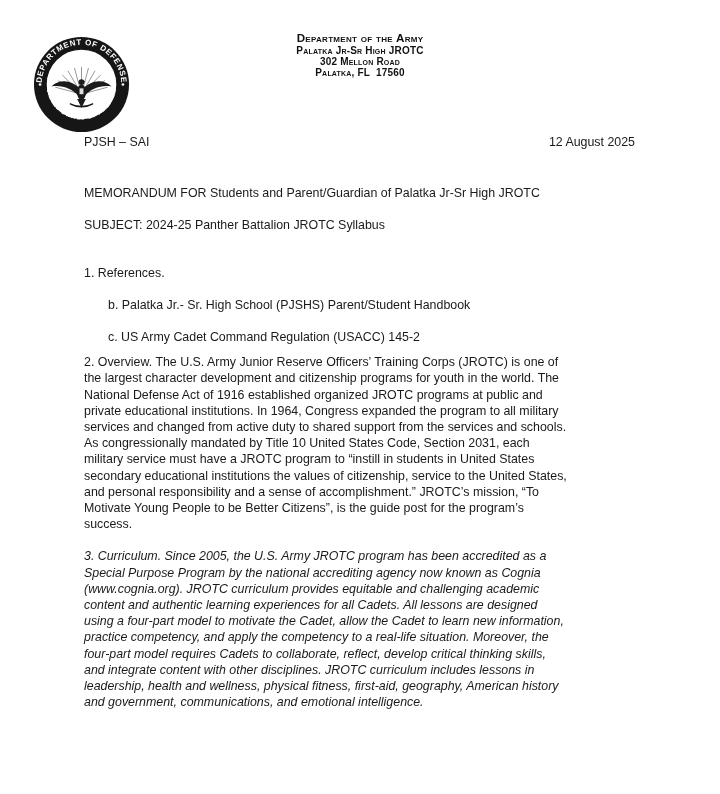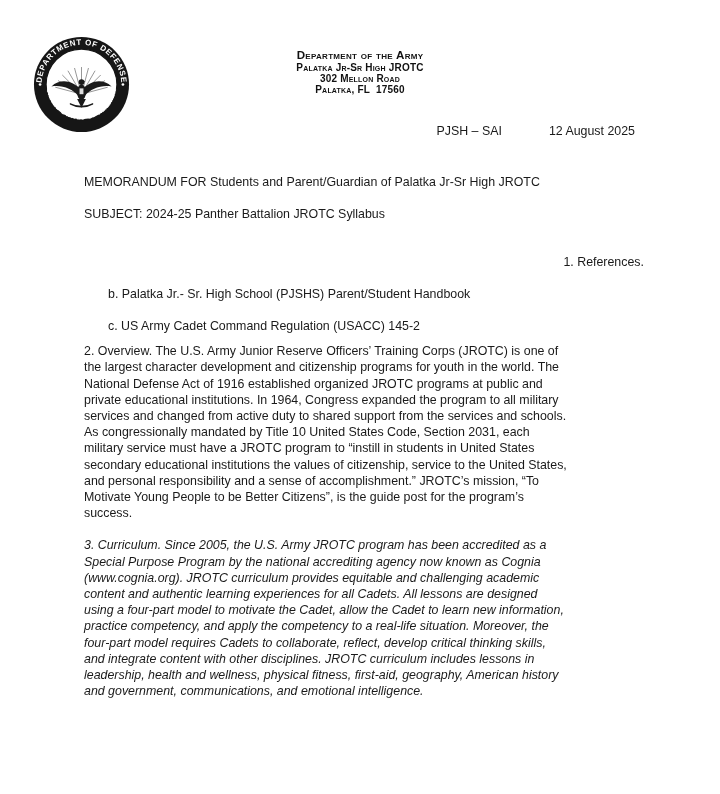--- a/index.html
+++ b/index.html
@@ -16,21 +16,21 @@
 
   
   .seal {
     position: absolute;
     left: 33px;
     top: 36px;
     width: 97px;
     height: 97px;
   }
   .letterhead {
-    padding-top: 48px;
+    padding-top: 31px;
     text-align: center;
     font-weight: bold;
     font-variant: small-caps;
     color: #111;
   }
   .lh-line1 {
     font-size: 11.6px;
     line-height: 14px;
     letter-spacing: 0.3px;
     white-space: pre-wrap;
@@ -45,29 +45,29 @@
   
   .doc-body {
     margin-left: 84px;
     width: 560px;
     font-size: 12.4px;
     line-height: 16.2px;
   }
   .doc-text { white-space: pre-wrap; }
 
   .date-row {
-    margin-top: 28px;
+    margin-top: 56px;
     width: 551px;
     display: flex;
-    justify-content: flex-end;
+    justify-content: space-between;
     gap: 47px;
   }
   .memo-for   { margin-top: 35px; }
   .subject    { margin-top: 16px; }
-  .refs-head  { margin-top: 31px; text-align: right; }
+  .refs-head  { margin-top: 31px; }
   .ref-item-a { margin-top: 15px; text-indent: 24px; }
   .ref-item   { margin-top: 16px; text-indent: 24px; }
   .para-2     { margin-top: 9px; }
   .para-3     { margin-top: 16px; font-style: italic; }
 </style>
 </head>
 <body>
 
 <div class="page">
 

